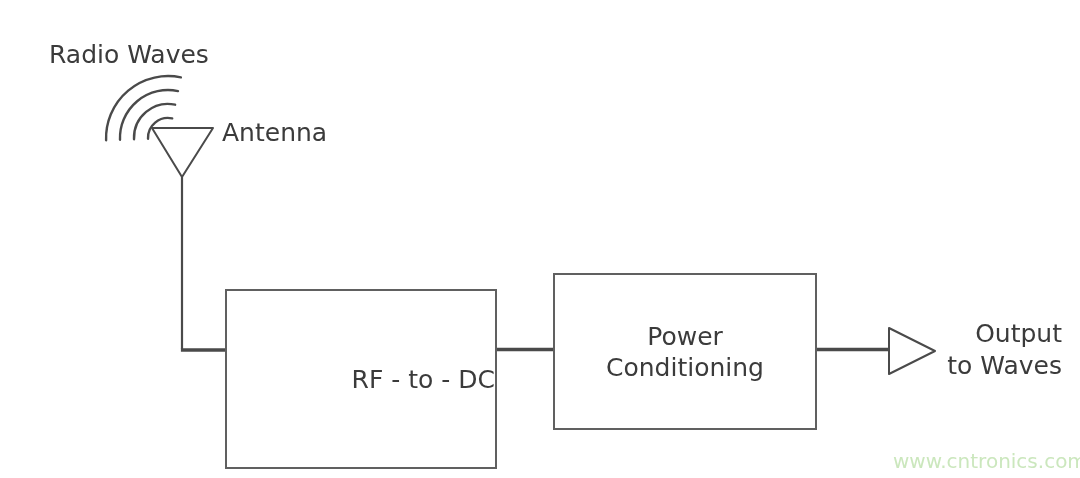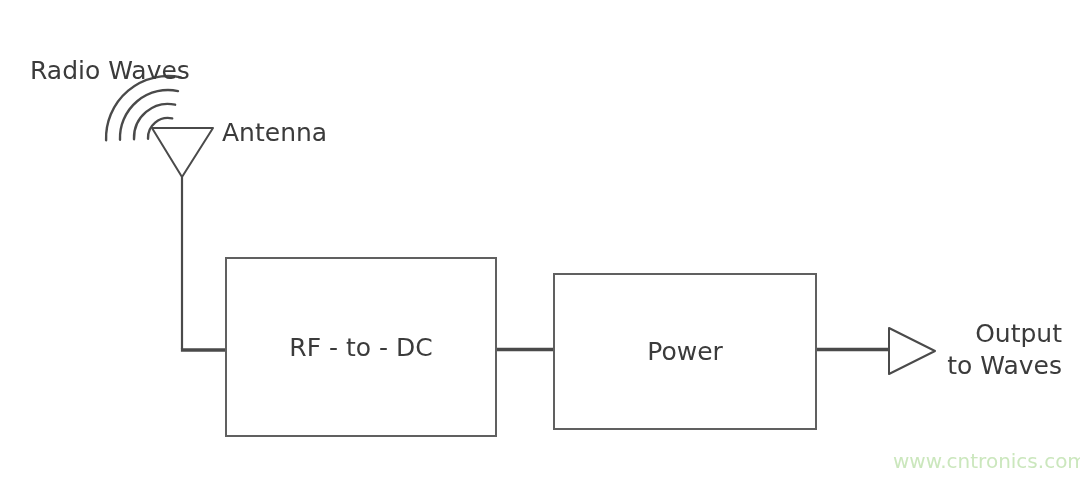--- a/index.html
+++ b/index.html
@@ -29,36 +29,36 @@
     width: 1080px;
     height: 478px;
   }
   .label {
     position: absolute;
     font-size: 25px;
     line-height: 30px;
     color: var(--text);
     white-space: nowrap;
   }
-  .radio-waves-label { left: 30px; top: 40px; margin-top: 16px; }
+  .radio-waves-label { left: 49px; top: 40px; }
   .antenna-label { left: 222px; top: 118px; }
   .block {
     position: absolute;
     border: 2px solid var(--box-border);
     background: #ffffff;
     display: flex;
     flex-direction: column;
     align-items: center;
     justify-content: center;
     text-align: center;
     font-size: 25px;
     line-height: 31px;
     color: var(--text);
   }
-  .block-rf  { left: 225px; top: 257px; width: 272px; height: 180px; }
+  .block-rf  { left: 225px; top: 289px; width: 272px; height: 180px; align-items: flex-end; }
   .block-pc  { left: 553px; top: 273px; width: 264px; height: 157px; }
   .output-label {
     position: absolute;
     left: 930px;
     top: 318px;
     width: 132px;
     text-align: right;
     font-size: 25px;
     line-height: 32px;
     color: var(--text);
@@ -101,20 +101,21 @@
   <div class="label radio-waves-label">Radio Waves</div>
 
   <div class="label antenna-label">Antenna</div>
 
   <div class="block block-rf">
     <span>RF - to - DC</span>
   </div>
 
   <div class="block block-pc">
     <span>Power</span>
+    <span>Conditioning</span>
   </div>
 
   <div class="output-label">
     <span>Output</span><br>
     <span>to Waves</span>
   </div>
 
   <div class="watermark">www.cntronics.com</div>
 
 </div>

